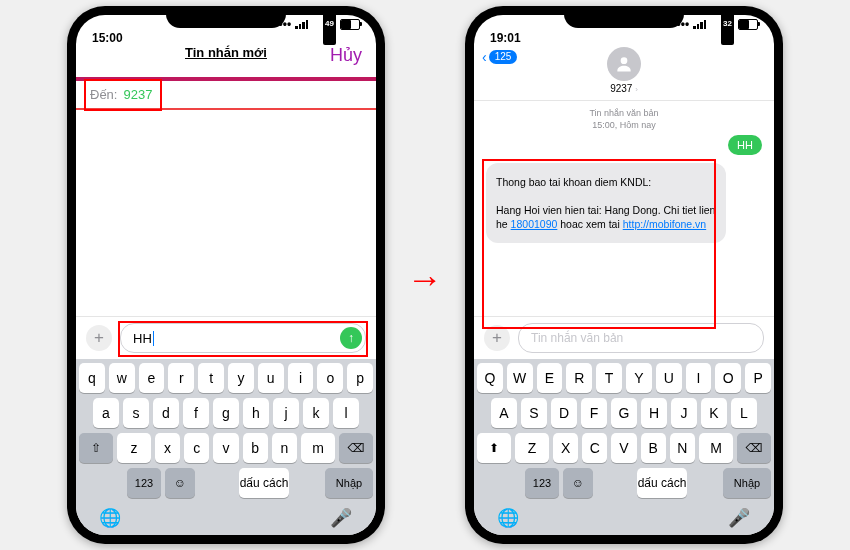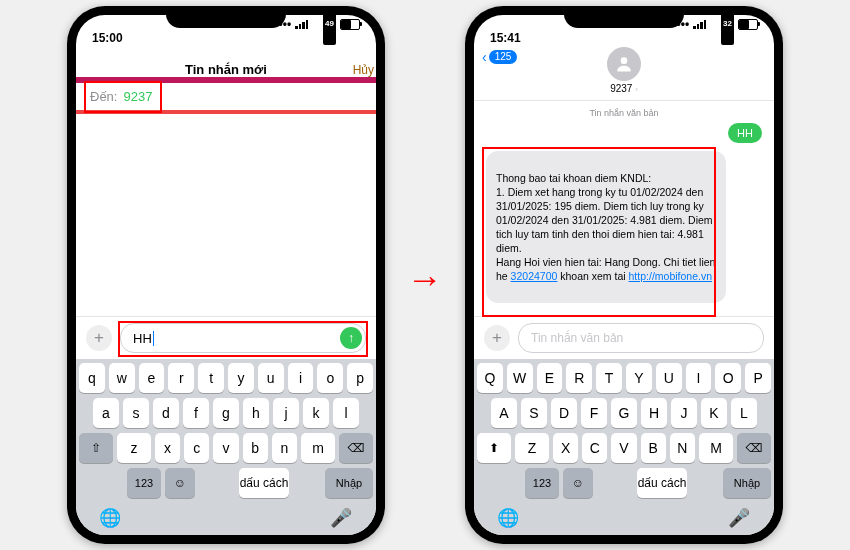--- a/index.html
+++ b/index.html
@@ -76,40 +76,41 @@
   .status-bars span{width:2.5px;background:#000;display:inline-block;}
   .bat { width:18px;height:9px;border:1px solid #000;border-radius:2px;position:relative;}
   .bat::after{content:"";position:absolute;right:-3px;top:2px;width:2px;height:4px;background:#000;border-radius:0 1px 1px 0;}
   .bat i{display:block;height:100%;width:55%;background:#000;border-radius:1px;}
   .sim-label {font-size:8px;background:#000;color:#fff;border-radius:2px;padding:16px 2px;font-weight:700;line-height:10px;margin-left:11px;}
 
   
   .compose-header {
     height: 32px;
     display: flex;
-    align-items: flex-end;
+    align-items: flex-start;
     justify-content: center;
     position: relative;
     font-size: 13px;
     font-weight: 600;
-    border-bottom: 6px solid #be185d;
+    border-bottom: 4px solid #be185d;
+    text-decoration: underline;
   }
   .compose-header .cancel {
     position: absolute;
-    right: 2px;
-    color: #a16207;
+    right: 14px;
+    color: #a21caf;
     font-weight: 400;
-    font-size: 12px;
+    font-size: 18px;
   }
   .to-row {
     display:flex;
     align-items:center;
     padding: 6px 14px;
     font-size: 13px;
-    border-bottom: 4px solid #ef4444;
+    border-bottom: 2px solid #ef4444;
     gap:6px;
     position: relative;
   }
   .to-row .label { color:#8e8e93;}
   .to-row .recipient { color:#34c759; }
   .redbox { position:absolute; border:2.5px solid #ff0000; pointer-events:none;}
   .to-row .redbox { left:8px; top:-2px; width:74px; height:28px; }
 
   .flex-fill { flex:1 1 auto; }
 
@@ -168,21 +169,21 @@
   }
   .conv-name {font-size:10px;color:#000;margin-top:2px;}
   .conv-name .chev {color:#c7c7cc;font-size:8px;}
 
   .msg-meta {text-align:center;font-size:9px;color:#8e8e93;line-height:12px;margin-top:6px;}
   .sent-row {display:flex;justify-content:flex-end;padding:4px 12px;}
   .sent-bubble {background:#34c759;color:#fff;border-radius:12px;padding:4px 9px;font-size:11px;}
 
   .recv-row {display:flex;padding:4px 12px;position:relative;}
   .recv-bubble {
-    background:#e9e9eb;color:#000;border-radius:12px;padding:20px 10px;
+    background:#e9e9eb;color:#000;border-radius:12px;padding:12px 10px;
     font-size:10.5px;line-height:14px;max-width:220px;
   }
   .recv-bubble .link {color:#007aff;text-decoration:underline;}
   .recv-redbox {
     position:absolute; left:8px; top:0; width:230px; height:166px;
     border:2.5px solid #ff0000; pointer-events:none;
   }
 
   .chat-input-bar {
     display:flex;align-items:center;gap:8px;padding:6px 10px;
@@ -306,21 +307,21 @@
       </div>
     </div>
   </div>
 
   <div class="arrow">→</div>
 
   <div class="phone">
     <div class="notch"></div>
     <div class="screen">
       <div class="status-bar">
-        <span>15:41</span>
+        <span>19:01</span>
         <span class="status-right">
           <span>•••</span>
           <span class="status-bars">
               <span style="height:3px"></span>
               <span style="height:5px"></span>
               <span style="height:7px"></span>
               <span style="height:9px"></span>
             </span>
           <span class="sim-label">32</span>
           <span class="bat">
@@ -341,31 +342,32 @@
             </svg>
         </div>
         <div class="conv-name">
           <span>9237</span>
           <span class="chev"> ›</span>
         </div>
       </div>
 
       <div class="msg-meta">
         <div>Tin nhắn văn bản</div>
+        <div>15:00, Hôm nay</div>
       </div>
 
       <div class="sent-row">
         <div class="sent-bubble">HH</div>
       </div>
 
       <div class="recv-row">
         <div class="recv-bubble">
           <span>Thong bao tai khoan diem KNDL:</span><br>
-          <span>1. Diem xet hang trong ky tu 01/02/2024 den 31/01/2025: 195 diem. Diem tich luy trong ky 01/02/2024 den 31/01/2025: 4.981 diem. Diem tich luy tam tinh den thoi diem hien tai: 4.981 diem.</span><br>
-          <span>Hang Hoi vien hien tai: Hang Dong. Chi tiet lien he </span><span class="link">32024700</span><span> khoan xem tai </span><span class="link">http://mobifone.vn</span>
+          <br>
+          <span>Hang Hoi vien hien tai: Hang Dong. Chi tiet lien he </span><span class="link">18001090</span><span> hoac xem tai </span><span class="link">http://mobifone.vn</span>
         </div>
         <div class="recv-redbox"></div>
       </div>
 
       <div class="flex-fill"></div>
 
       <div class="chat-input-bar">
         <div class="plus-btn">+</div>
         <div class="chat-input">
           <span>Tin nhắn văn bản</span>

